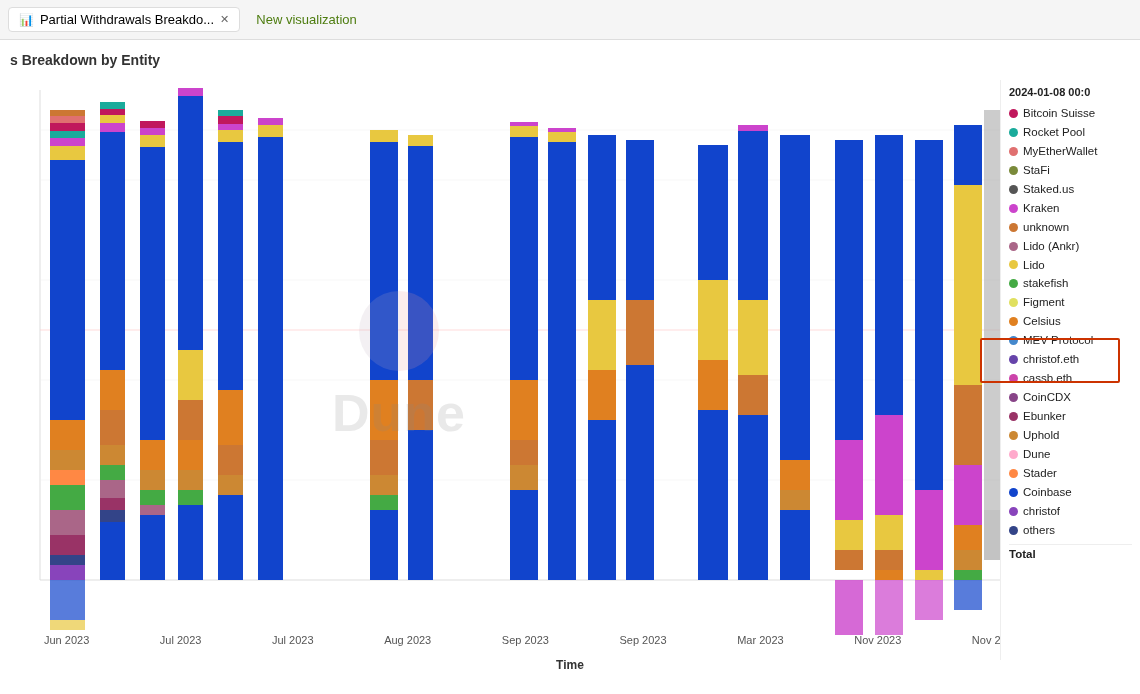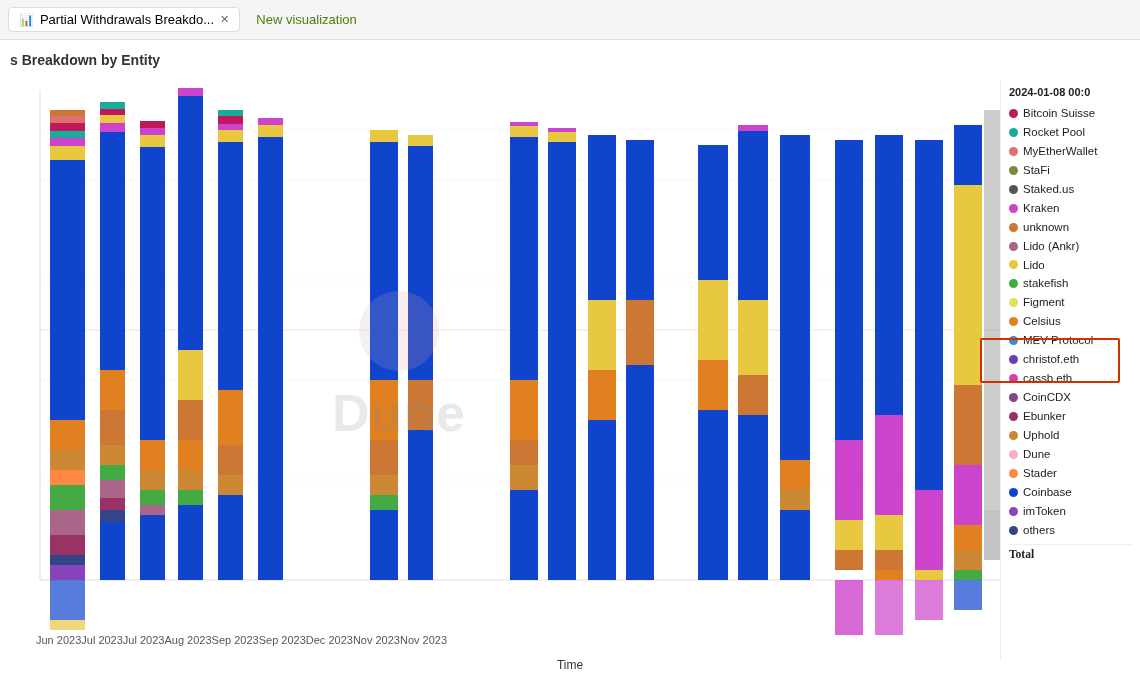--- a/index.html
+++ b/index.html
@@ -98,21 +98,21 @@
       font-size: 11px;
       color: #555;
       text-align: center;
     }
     .x-axis-title {
       position: absolute;
       bottom: 22px;
       left: 50%;
       transform: translateX(-50%);
       font-size: 12px;
-      font-weight: 400;
+      font-weight: 700;
       color: #333;
     }
 
     
     .legend-panel {
       position: absolute;
       top: 40px;
       right: 0;
       width: 140px;
       height: 580px;
@@ -146,21 +146,20 @@
       font-size: 11.5px;
       color: #222;
     }
     .legend-total {
       margin-top: 4px;
       font-size: 11.5px;
       font-weight: 600;
       color: #222;
       padding-top: 3px;
       border-top: 1px solid #eee;
-      font-family: Liberation Serif, serif;
     }
 
     
     .tooltip-highlight {
       position: absolute;
       border: 2px solid #cc3300;
       border-radius: 2px;
       pointer-events: none;
       z-index: 10;
     }
@@ -342,28 +341,28 @@
       <rect x="984" y="30" width="20" height="400" fill="#aaaaaa" opacity="0.6"></rect>
       <rect x="984" y="430" width="20" height="50" fill="#888888" opacity="0.5"></rect>
     </svg>
   </div>
 
   <div class="watermark">
     <div class="watermark-circle"></div>
     <span class="watermark-text">Dune</span>
   </div>
 
-  <div style="position:absolute; bottom:48px; left:36px; width:975px; display:flex; ">
+  <div style="position:absolute; bottom:48px; left:44px; width:975px; display:flex; justify-content:space-between;">
     <span class="x-label">Jun 2023</span>
     <span class="x-label">Jul 2023</span>
     <span class="x-label">Jul 2023</span>
     <span class="x-label">Aug 2023</span>
     <span class="x-label">Sep 2023</span>
     <span class="x-label">Sep 2023</span>
-    <span class="x-label">Dec 2023</span>
+    <span class="x-label">Mar 2023</span>
     <span class="x-label">Nov 2023</span>
     <span class="x-label">Nov 2023</span>
   </div>
 
   <div class="x-axis-title">Time</div>
 
   <div class="legend-panel">
     <div class="legend-date">2024-01-08 00:0</div>
 
     <div class="legend-item">
@@ -445,21 +444,21 @@
     <div class="legend-item">
       <div class="legend-dot" style="background:#ff8844"></div>
       <span class="legend-label">Stader</span>
     </div>
     <div class="legend-item">
       <div class="legend-dot" style="background:#1144cc"></div>
       <span class="legend-label">Coinbase</span>
     </div>
     <div class="legend-item">
       <div class="legend-dot" style="background:#8844bb"></div>
-      <span class="legend-label">imToken</span>
+      <span class="legend-label">christof</span>
     </div>
     <div class="legend-item">
       <div class="legend-dot" style="background:#334488"></div>
       <span class="legend-label">others</span>
     </div>
     <div class="legend-total">Total</div>
   </div>
 
   <div class="tooltip-highlight" style="left:980px; top:298px; width:140px; height:45px;"></div>
 

